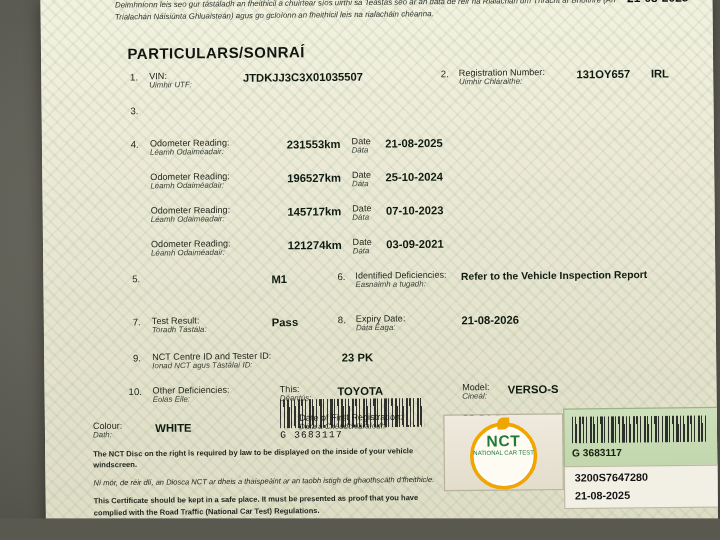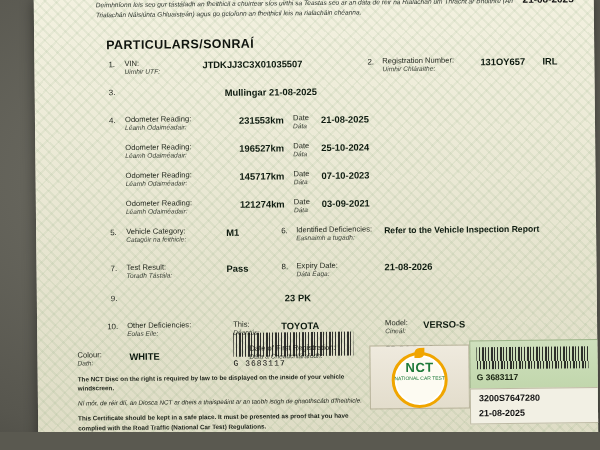--- a/index.html
+++ b/index.html
@@ -132,21 +132,20 @@
 
     <div class="num" style="left:333px;top:64px">2.</div>
     <div class="lbl" style="left:348px;top:63px">
       <span>Registration Number:</span>
       <i>Uimhir Chláraithe:</i>
     </div>
     <div class="val" style="left:446px;top:64px">131OY657</div>
     <div class="val" style="left:508px;top:64px">IRL</div>
 
     <div class="num" style="left:74px;top:92px">3.</div>
-    <div class="val" style="left:190px;top:92px">Mullingar  21-08-2025</div>
 
     <div class="num" style="left:74px;top:120px">4.</div>
 
     <div class="lbl" style="left:90px;top:119px">
       <span>Odometer Reading:</span>
       <i>Léamh Odaiméadair:</i>
     </div>
     <div class="val" style="left:204px;top:120px">231553km</div>
     <div class="lbl" style="left:258px;top:119px">
       <span>Date</span>
@@ -181,24 +180,20 @@
       <i>Léamh Odaiméadair:</i>
     </div>
     <div class="val" style="left:204px;top:204px">121274km</div>
     <div class="lbl" style="left:258px;top:203px">
       <span>Date</span>
       <i>Dáta</i>
     </div>
     <div class="val" style="left:286px;top:204px">03-09-2021</div>
 
     <div class="num" style="left:74px;top:232px">5.</div>
-    <div class="lbl" style="left:90px;top:231px">
-      <span>Vehicle Category:</span>
-      <i>Catagóir na feithicle:</i>
-    </div>
     <div class="val" style="left:190px;top:232px">M1</div>
 
     <div class="num" style="left:245px;top:232px">6.</div>
     <div class="lbl" style="left:260px;top:231px">
       <span>Identified Deficiencies:</span>
       <i>Easnaimh a tugadh:</i>
     </div>
     <div class="val sm" style="left:348px;top:232px">Refer to the Vehicle Inspection Report</div>
 
     <div class="num" style="left:74px;top:268px">7.</div>
@@ -209,20 +204,24 @@
     <div class="val" style="left:190px;top:268px">Pass</div>
 
     <div class="num" style="left:245px;top:268px">8.</div>
     <div class="lbl" style="left:260px;top:267px">
       <span>Expiry Date:</span>
       <i>Dáta Éaga:</i>
     </div>
     <div class="val" style="left:348px;top:268px">21-08-2026</div>
 
     <div class="num" style="left:74px;top:298px">9.</div>
+    <div class="lbl" style="left:90px;top:297px">
+      <span>NCT Centre ID and Tester ID:</span>
+      <i>Ionad NCT agus Tástálaí ID:</i>
+    </div>
     <div class="val" style="left:248px;top:298px">23  PK</div>
 
     <div class="num" style="left:70px;top:326px">10.</div>
     <div class="lbl" style="left:90px;top:325px">
       <span>Other Deficiencies:</span>
       <i>Eolas Eile:</i>
     </div>
     <div class="lbl" style="left:196px;top:325px">
       <span>This:</span>
       <i>Déantús:</i>

